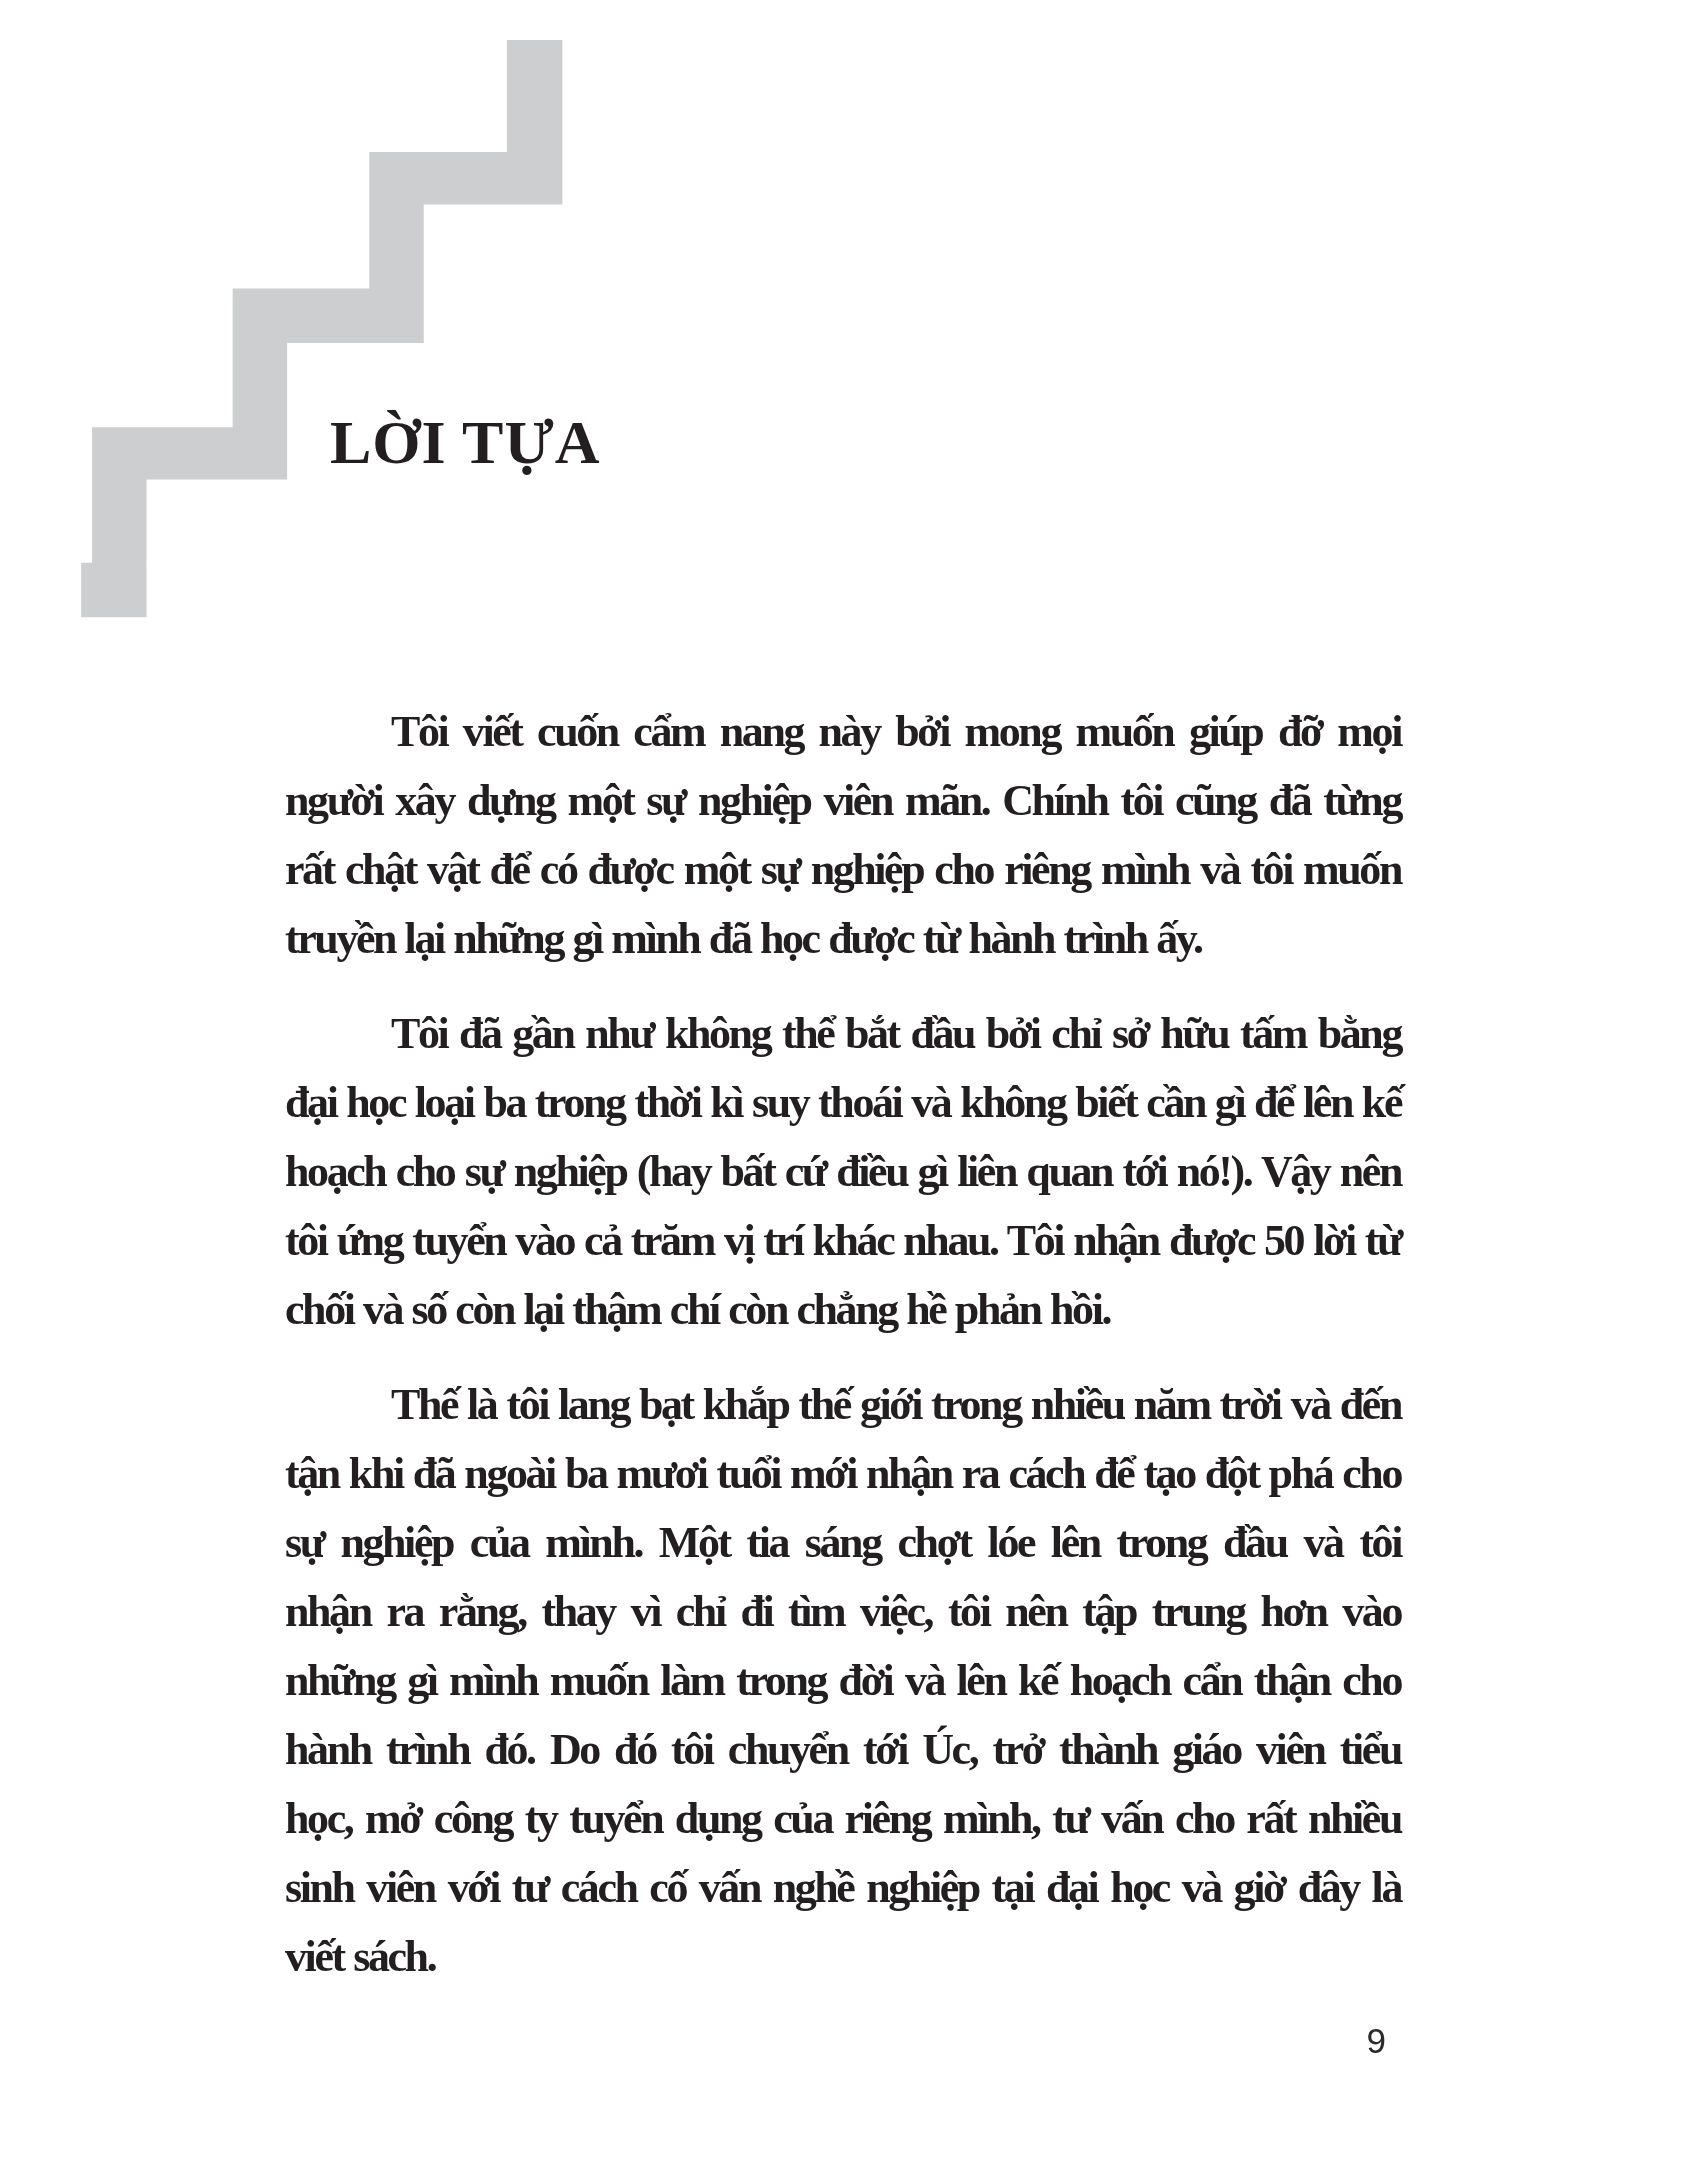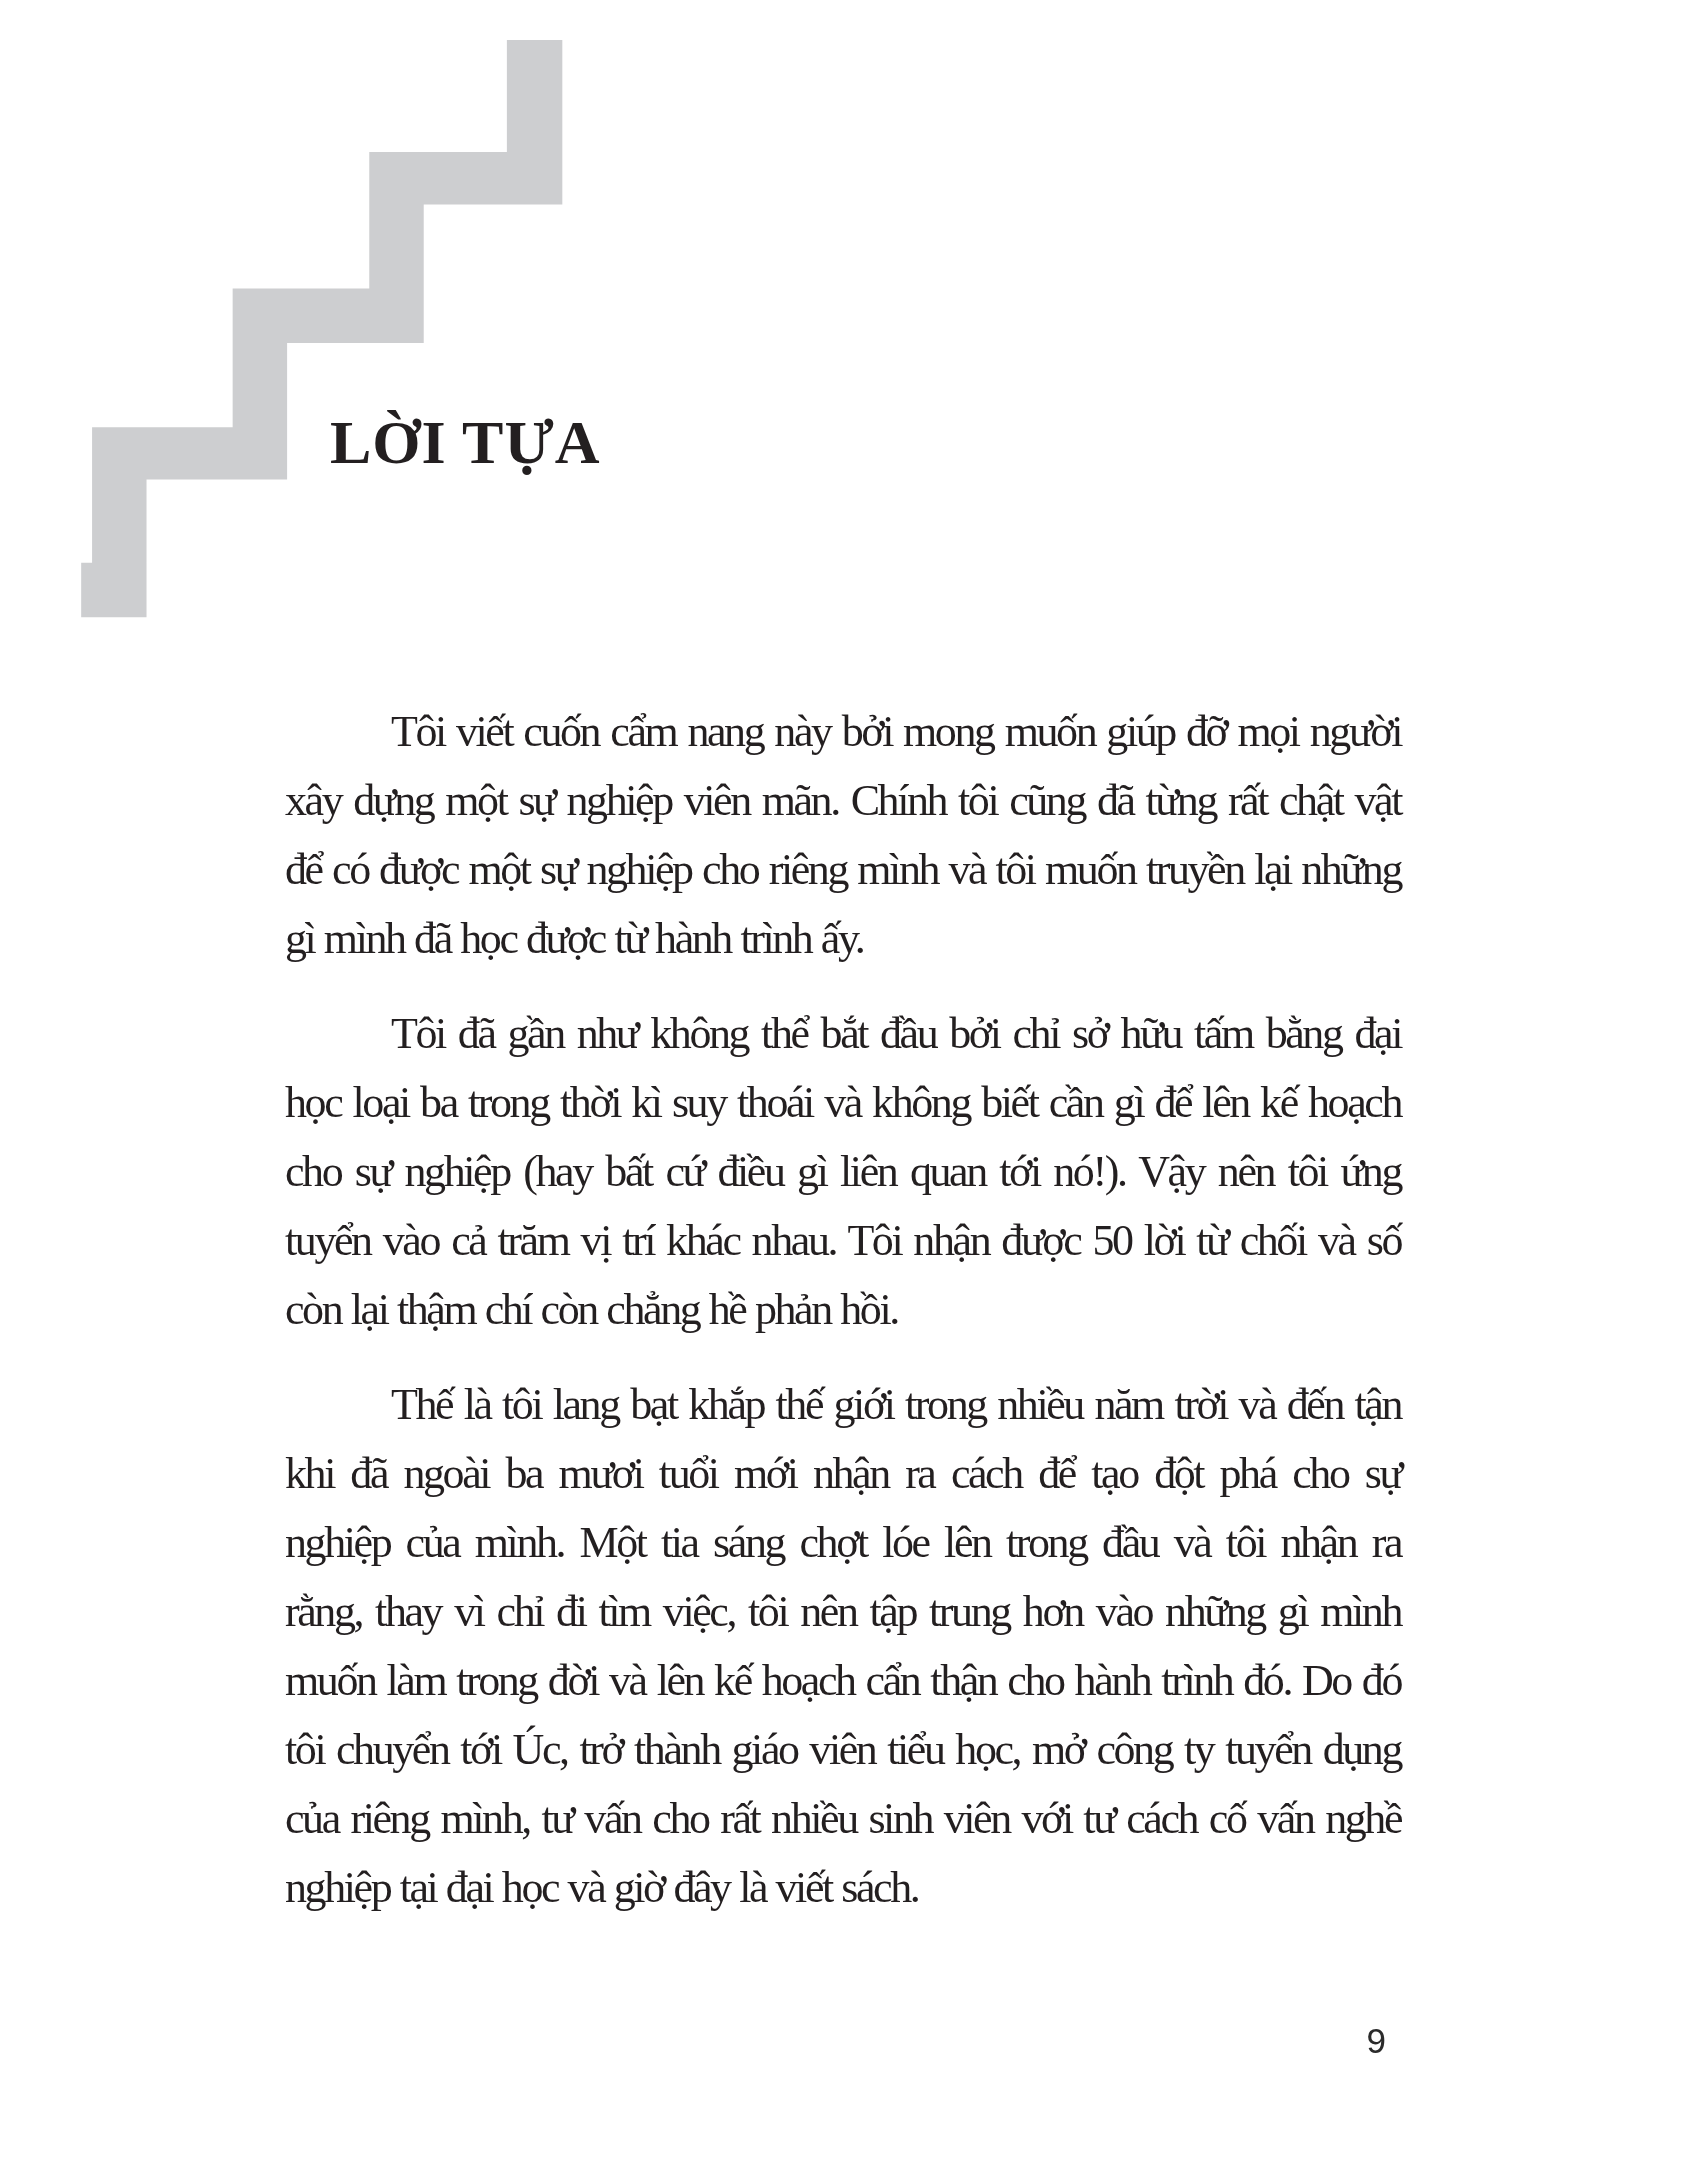--- a/index.html
+++ b/index.html
@@ -44,20 +44,21 @@
     color: #231f20;
     font-size: 44px;
     line-height: 69px;
     letter-spacing: -0.055em;
     word-spacing: 0.02em;
     text-align: justify;
   }
   .body-text p {
     margin: 0;
     text-indent: 106px;
+    font-weight: bold;
   }
   .body-text p + p {
     margin-top: 26px;
   }
   .page-number {
     position: absolute;
     left: 285px;
     top: 1987px;
     width: 1101px;
     text-align: right;

